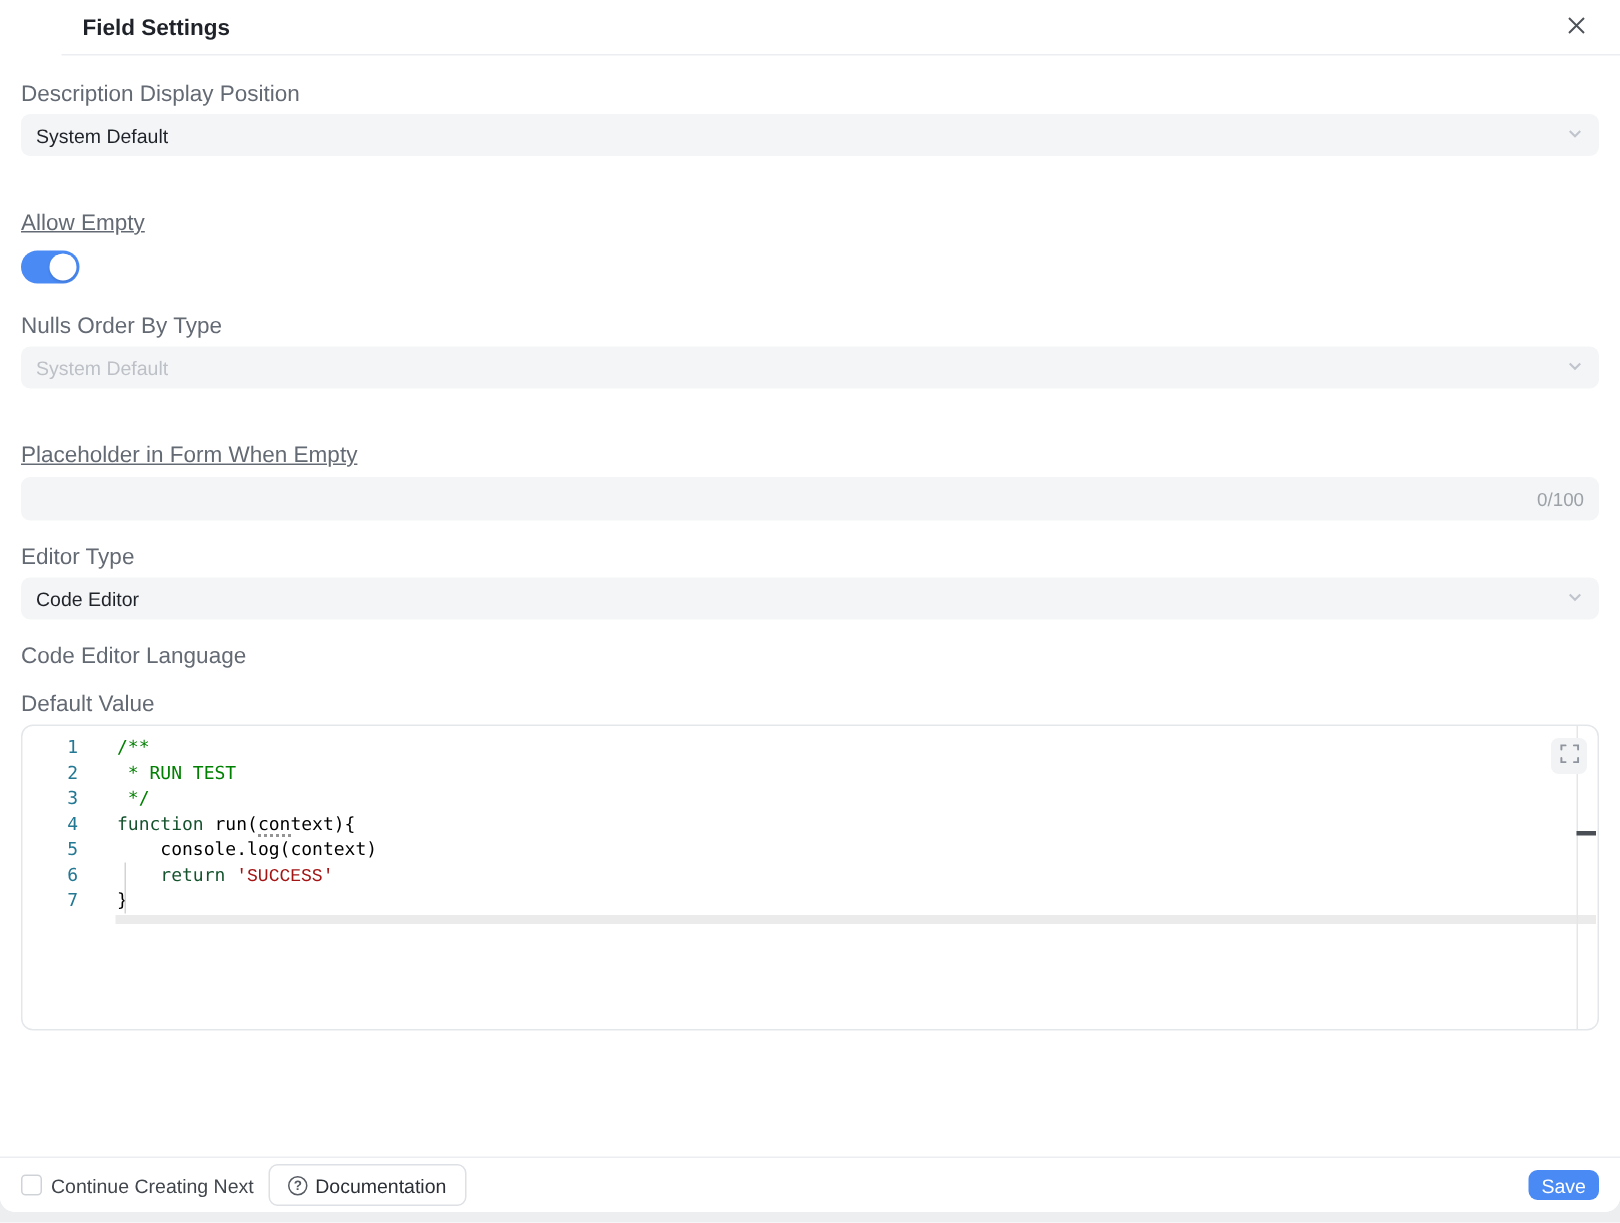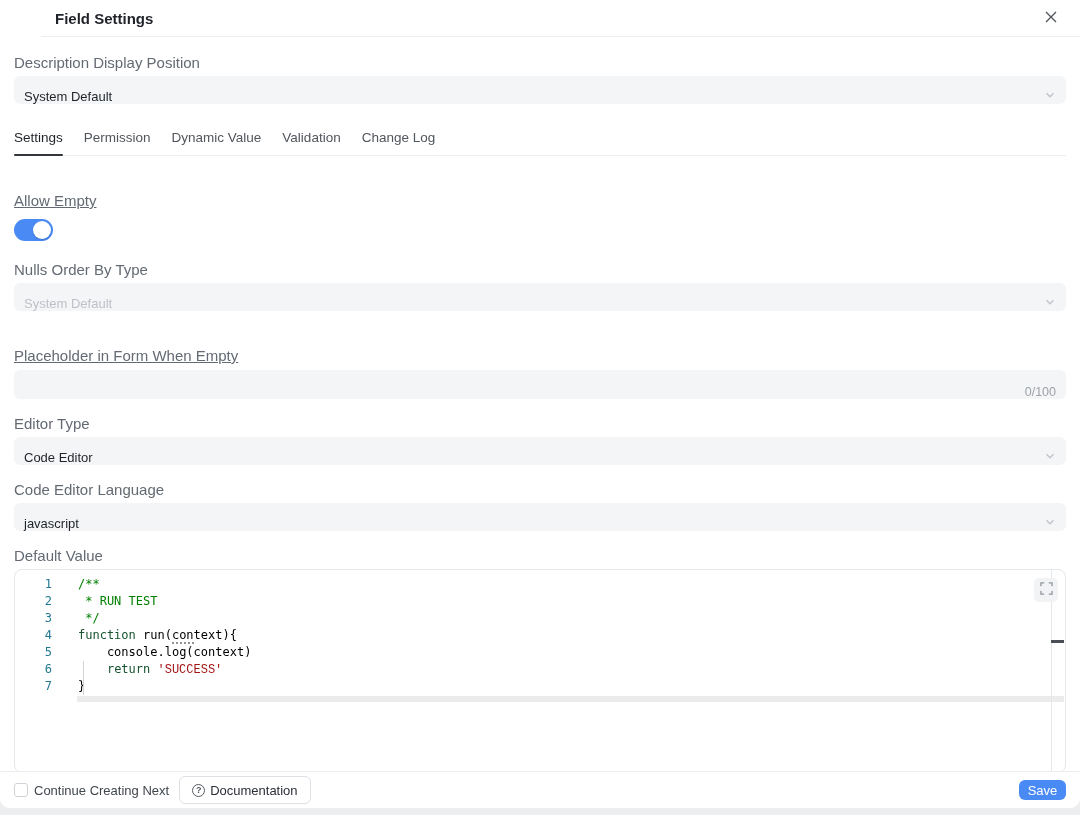--- a/index.html
+++ b/index.html
@@ -28,21 +28,21 @@
   }
   
   .content { flex:1; padding:0 14px; overflow:hidden; }
   .field-label {
     font-size:15px; color:#646a73; line-height:15px;
   }
   .mt18 { margin-top:18px; }
   .mt19 { margin-top:37px;text-decoration:underline; } .mt21 { margin-top:21px; } .mt17 { margin-top:17px; }
   .select, .text-input {
     margin-top:6px; height:28px; background:#f4f5f6; border-radius:6px;
-    display:flex; align-items:flex-end; padding:0 10px;
+    display:flex; align-items:center; padding:0 10px;
     font-size:13px; color:#1f2329; cursor:pointer;gap:25px;
   }
   .text-input { margin-top:7px; height:29px; cursor:text; }
   .select .value { flex:1; }
   .select.disabled { cursor:not-allowed; }
   .select.disabled .value { color:#bdc1c7; }
   .char-counter { margin-left:auto; font-size:12.5px; color:#9da2a8; }
   
   .tabs {
     margin-top:24px; display:flex; gap:21px;
@@ -151,27 +151,20 @@
     <div class="field-label mt18">Description Display Position</div>
     <div class="select">
       <span class="value">System Default</span>
       <span>
         <svg width="12" height="12" viewBox="0 0 12 12">
             <path d="M2.5 4.3 L6 7.8 L9.5 4.3" stroke="#c0c4cc" stroke-width="1.4" fill="none"></path>
           </svg>
       </span>
     </div>
 
-    <div class="tabs">
-      <div class="tab active">Settings</div>
-      <div class="tab">Permission</div>
-      <div class="tab">Dynamic Value</div>
-      <div class="tab">Validation</div>
-      <div class="tab">Change Log</div>
-    </div>
 
     <div class="field-label mt19">Allow Empty</div>
     <div class="toggle">
       <div class="knob"></div>
     </div>
 
     <div class="field-label mt21">Nulls Order By Type</div>
     <div class="select disabled">
       <span class="value">System Default</span>
       <span>
@@ -191,28 +184,20 @@
     <div class="select">
       <span class="value">Code Editor</span>
       <span>
         <svg width="12" height="12" viewBox="0 0 12 12">
             <path d="M2.5 4.3 L6 7.8 L9.5 4.3" stroke="#c0c4cc" stroke-width="1.4" fill="none"></path>
           </svg>
       </span>
     </div>
 
     <div class="field-label mt17">Code Editor Language</div>
-    <div class="select">
-      <span class="value">javascript</span>
-      <span>
-        <svg width="12" height="12" viewBox="0 0 12 12">
-            <path d="M2.5 4.3 L6 7.8 L9.5 4.3" stroke="#c0c4cc" stroke-width="1.4" fill="none"></path>
-          </svg>
-      </span>
-    </div>
 
     <div class="field-label mt17">Default Value</div>
     <div class="code-editor">
       <div class="code-lines">
         <div class="code-row">
           <span class="gutter-num">1</span>
           <span class="code-cell"><span class="tok-comment">/**</span></span>
         </div>
         <div class="code-row">
           <span class="gutter-num">2</span>

